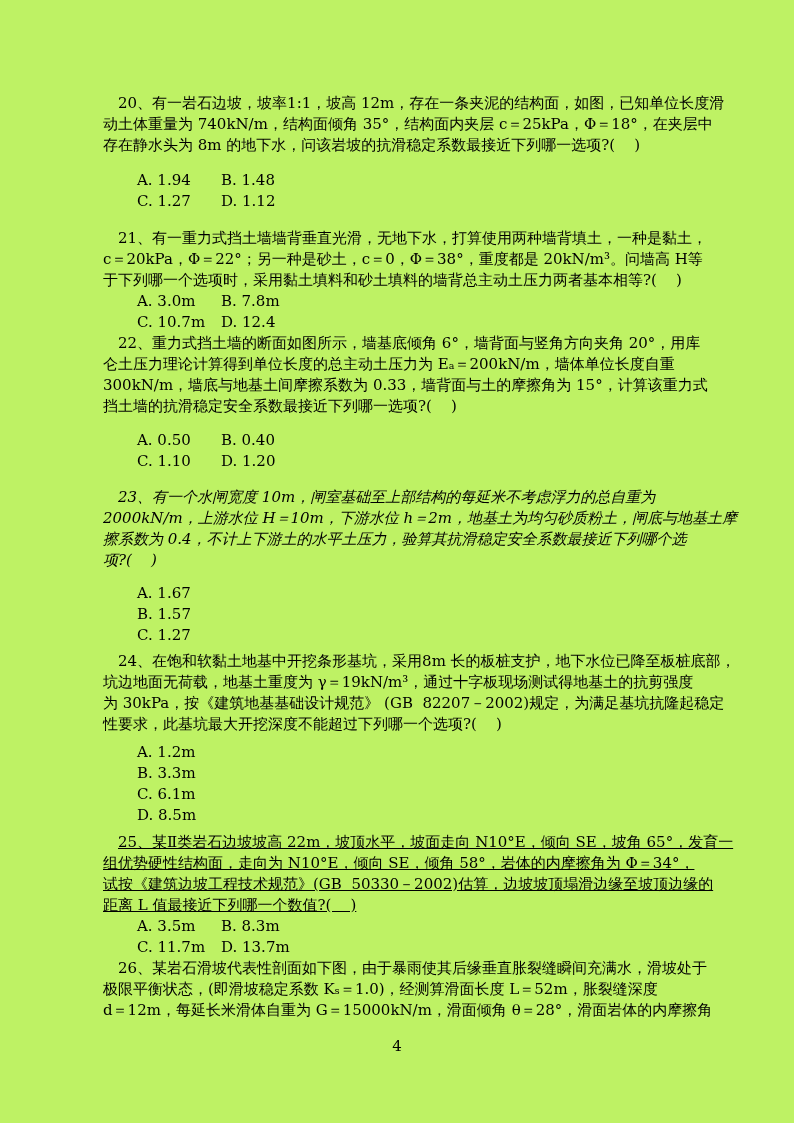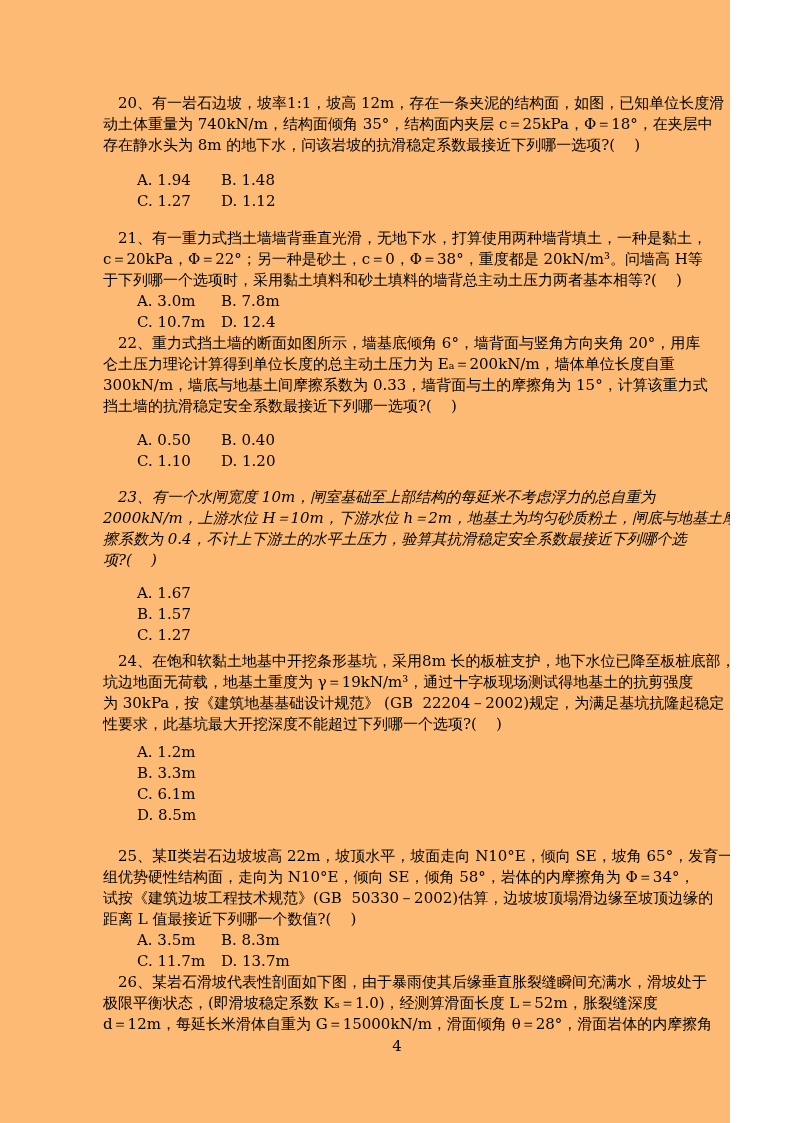--- a/index.html
+++ b/index.html
@@ -2,23 +2,23 @@
 <html><head>
 <meta charset="utf-8">
 <style>
   html, body {
     margin: 0;
     padding: 0;
     background: #ffffff;
   }
   .page {
     position: relative;
-    width: 730px;
+    width: 794px;
     height: 1123px;
-    background: #fdba74;
+    background: #bef264;
     overflow: hidden;
     font-family: "DejaVu Serif", "Liberation Serif", serif;
     font-size: 15px;
     line-height: 21px;
     color: #000000;
   }
   .content {
     position: absolute;
     left: 103px;
     top: 93px;
@@ -40,21 +40,21 @@
   }
   .opts.list .opt {
     display: block;
   }
   .opt {
     white-space: pre;
   }
   .mt0  { margin-top: 0; }
   .mt3  { margin-top: 15px; font-style: italic; }
   .mt5  { margin-top: 5px; }
-  .mt6  { margin-top: 20px; }
+  .mt6  { margin-top: 6px; text-decoration: underline; }
   .mt7  { margin-top: 7px; }
   .mt12 { margin-top: 12px; }
   .mt13 { margin-top: 13px; }
   .mt14 { margin-top: 14px; }
   .mt16 { margin-top: 16px; }
   .page-number {
     position: absolute;
     top: 1036px;
     left: 0;
     width: 794px;
@@ -104,21 +104,21 @@
 擦系数为 0.4，不计上下游土的水平土压力，验算其抗滑稳定安全系数最接近下列哪个选
 项?(    )</div>
     <div class="opts list mt12">
       <span class="opt">A. 1.67</span>
       <span class="opt">B. 1.57</span>
       <span class="opt">C. 1.27</span>
     </div>
 
     <div class="q-body mt5">24、在饱和软黏土地基中开挖条形基坑，采用8m 长的板桩支护，地下水位已降至板桩底部，
 坑边地面无荷载，地基土重度为 γ＝19kN/m³，通过十字板现场测试得地基土的抗剪强度
-为 30kPa，按《建筑地基基础设计规范》 (GB  22204－2002)规定，为满足基坑抗隆起稳定
+为 30kPa，按《建筑地基基础设计规范》 (GB  82207－2002)规定，为满足基坑抗隆起稳定
 性要求，此基坑最大开挖深度不能超过下列哪一个选项?(    )</div>
     <div class="opts list mt7">
       <span class="opt">A. 1.2m</span>
       <span class="opt">B. 3.3m</span>
       <span class="opt">C. 6.1m</span>
       <span class="opt">D. 8.5m</span>
     </div>
 
     <div class="q-body mt6">25、某Ⅱ类岩石边坡坡高 22m，坡顶水平，坡面走向 N10°E，倾向 SE，坡角 65°，发育一
 组优势硬性结构面，走向为 N10°E，倾向 SE，倾角 58°，岩体的内摩擦角为 Φ＝34°，

